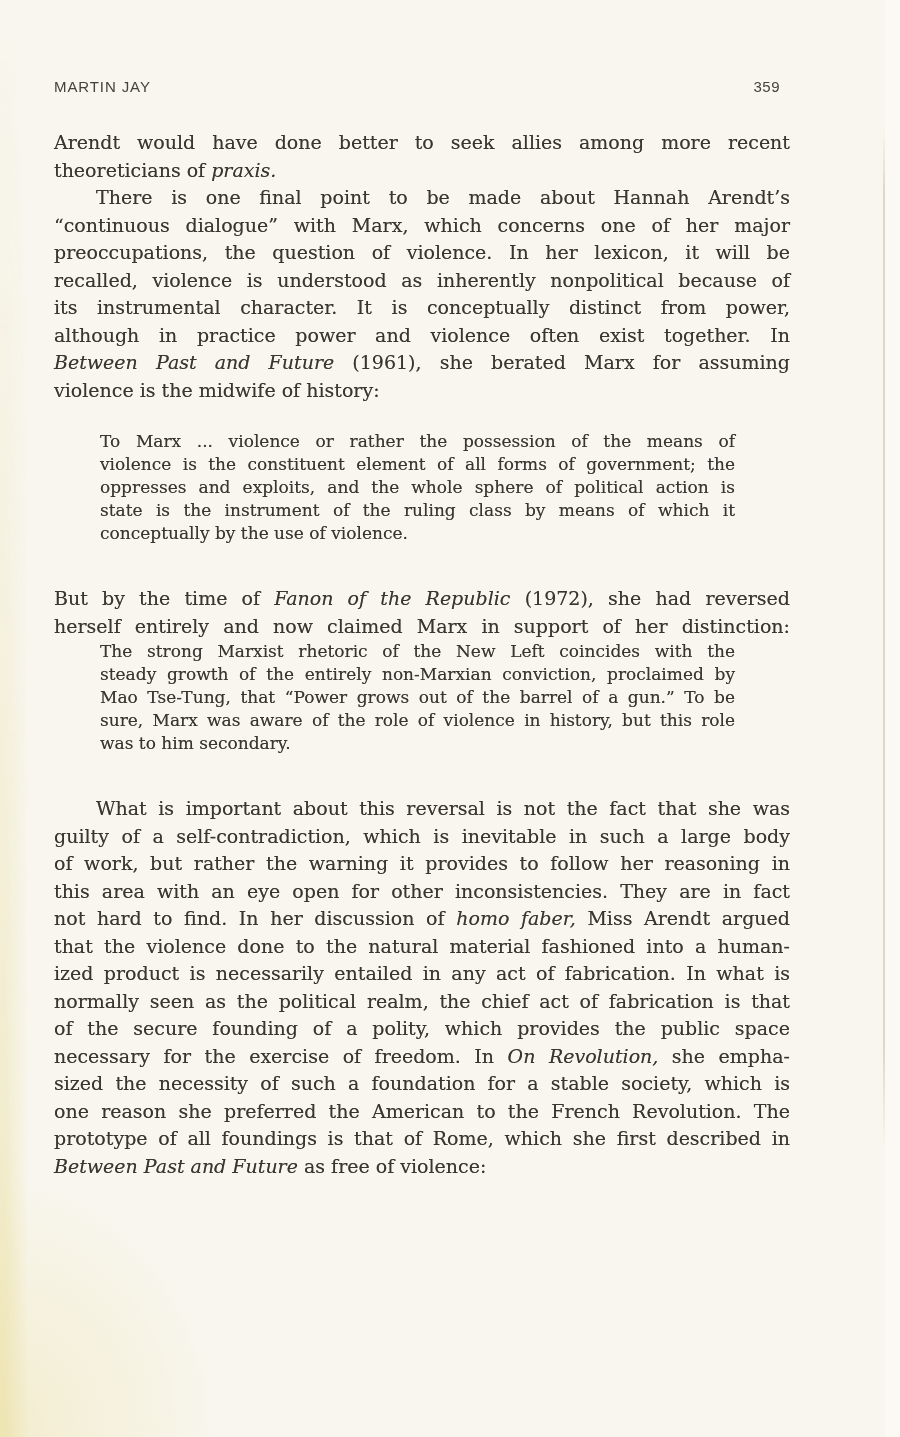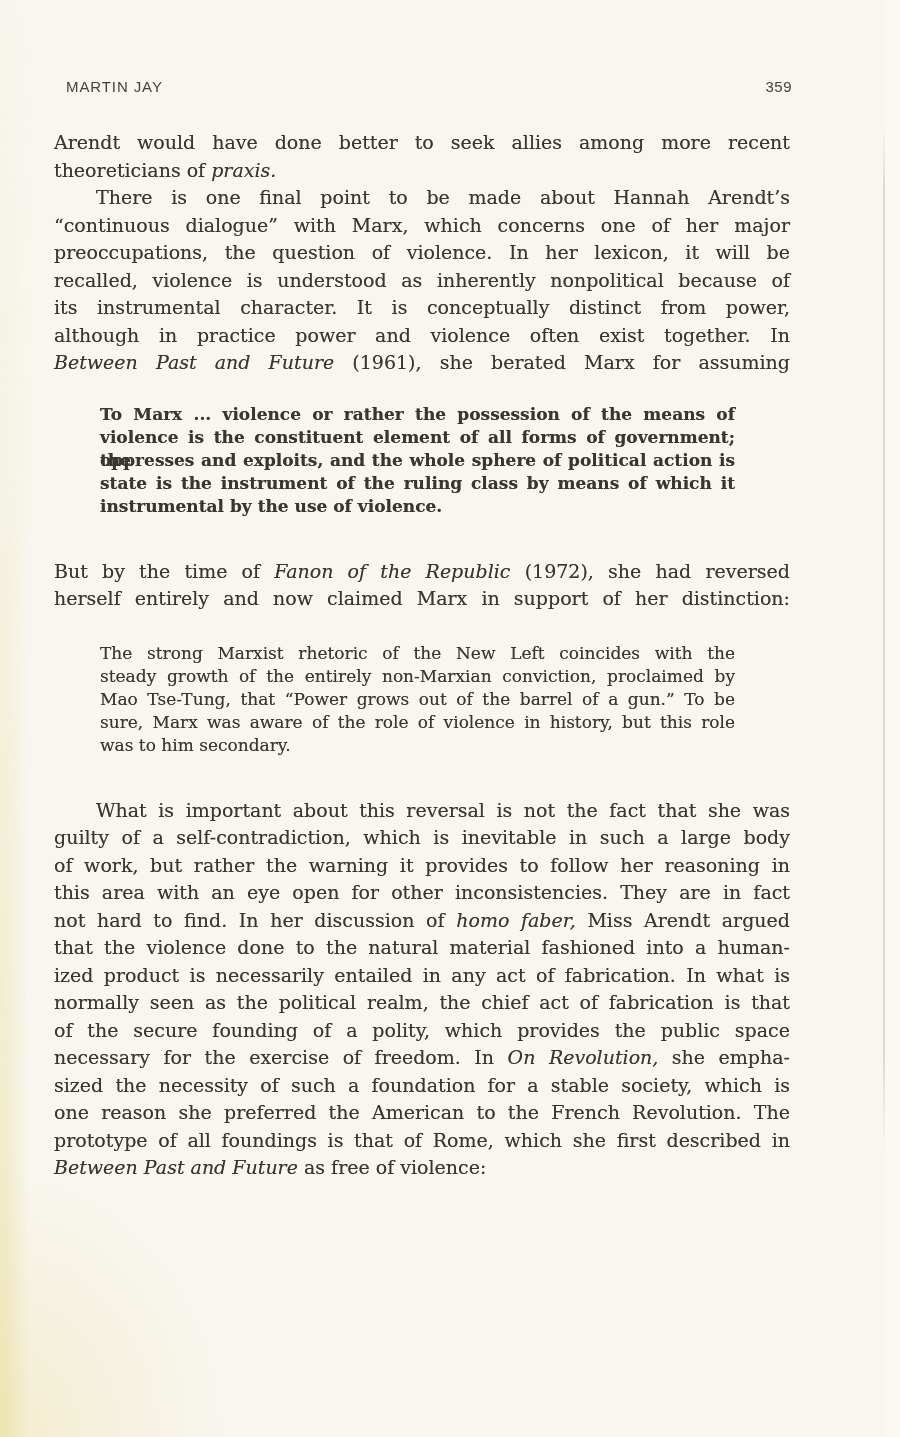--- a/index.html
+++ b/index.html
@@ -13,21 +13,21 @@
   html,body{width:900px;height:1437px;overflow:hidden;}
   body{
     background:var(--page-background);
     font-family:"DejaVu Serif", serif;
     color:var(--text);
     position:relative;
   }
   .page{position:absolute;inset:0;}
   
   .header{
-    position:absolute;left:66px;top:78px;width:736px;
+    position:absolute;left:54px;top:78px;width:736px;
     display:flex;justify-content:space-between;align-items:baseline;
     font-family:"Liberation Sans", sans-serif;
     font-size:15px;letter-spacing:0.9px;color:var(--header-text);
   }
   .header .pagenum{margin-right:10px;letter-spacing:0.5px;margin-left:12px;}
   
   .column{
     position:absolute;left:54px;top:129px;width:736px;
   }
   .block{width:100%;}
@@ -35,23 +35,23 @@
     text-align:justify;text-align-last:justify;
     white-space:normal;
     text-shadow:0 0 0.5px rgba(56,54,47,0.55);
   }
   .paragraph .line{font-size:19px;line-height:27.5px;height:27.5px;}
   .quote .line{font-size:17px;line-height:23px;height:23px;}
   .line.last{text-align-last:left;}
   .line.indent{padding-left:42px;}
   .quote{margin-left:46px;width:635px;}
   
-  .column > .block:nth-child(3){margin-top:26px;font-weight:bold;}
+  .column > .block:nth-child(3){margin-top:26px;}
   .column > .block:nth-child(4){margin-top:40px;}
-  .column > .block:nth-child(5){margin-top:29px;}
+  .column > .block:nth-child(5){}
   .column > .block:nth-child(6){margin-top:40px;}
   i{font-style:italic;margin-top:32px;}
   
   .scan-line{
     position:absolute;left:883px;top:130px;width:2px;height:1020px;
     background:linear-gradient(to bottom, rgba(215,211,196,0) 0%, var(--scan-line) 6%, var(--scan-line) 90%, rgba(215,211,196,0) 100%);
     opacity:.85;
   }
   .right-light{
     position:absolute;right:0;top:0;width:15px;height:100%;
@@ -88,27 +88,28 @@
         <div class="line last">theoreticians of <i>praxis.</i></div>
       </div>
       <div class="block paragraph">
         <div class="line indent">There is one final point to be made about Hannah Arendt’s</div>
         <div class="line">“continuous dialogue” with Marx, which concerns one of her major</div>
         <div class="line">preoccupations, the question of violence. In her lexicon, it will be</div>
         <div class="line">recalled, violence is understood as inherently nonpolitical because of</div>
         <div class="line">its instrumental character. It is conceptually distinct from power,</div>
         <div class="line">although in practice power and violence often exist together. In</div>
         <div class="line"><i>Between Past and Future</i> (1961), she berated Marx for assuming</div>
+        <div class="line last">violence is the midwife of history:</div>
       </div>
       <div class="block quote">
         <div class="line">To Marx ... violence or rather the possession of the means of</div>
         <div class="line">violence is the constituent element of all forms of government; the</div>
         <div class="line">oppresses and exploits, and the whole sphere of political action is</div>
         <div class="line">state is the instrument of the ruling class by means of which it</div>
-        <div class="line last">instrumental by the use of violence.</div>
+        <div class="line last">conceptually by the use of violence.</div>
       </div>
       <div class="block paragraph">
         <div class="line">But by the time of <i>Fanon of the Republic</i> (1972), she had reversed</div>
         <div class="line">herself entirely and now claimed Marx in support of her distinction:</div>
       </div>
       <div class="block quote">
         <div class="line">The strong Marxist rhetoric of the New Left coincides with the</div>
         <div class="line">steady growth of the entirely non-Marxian conviction, proclaimed by</div>
         <div class="line">Mao Tse-Tung, that “Power grows out of the barrel of a gun.” To be</div>
         <div class="line">sure, Marx was aware of the role of violence in history, but this role</div>

